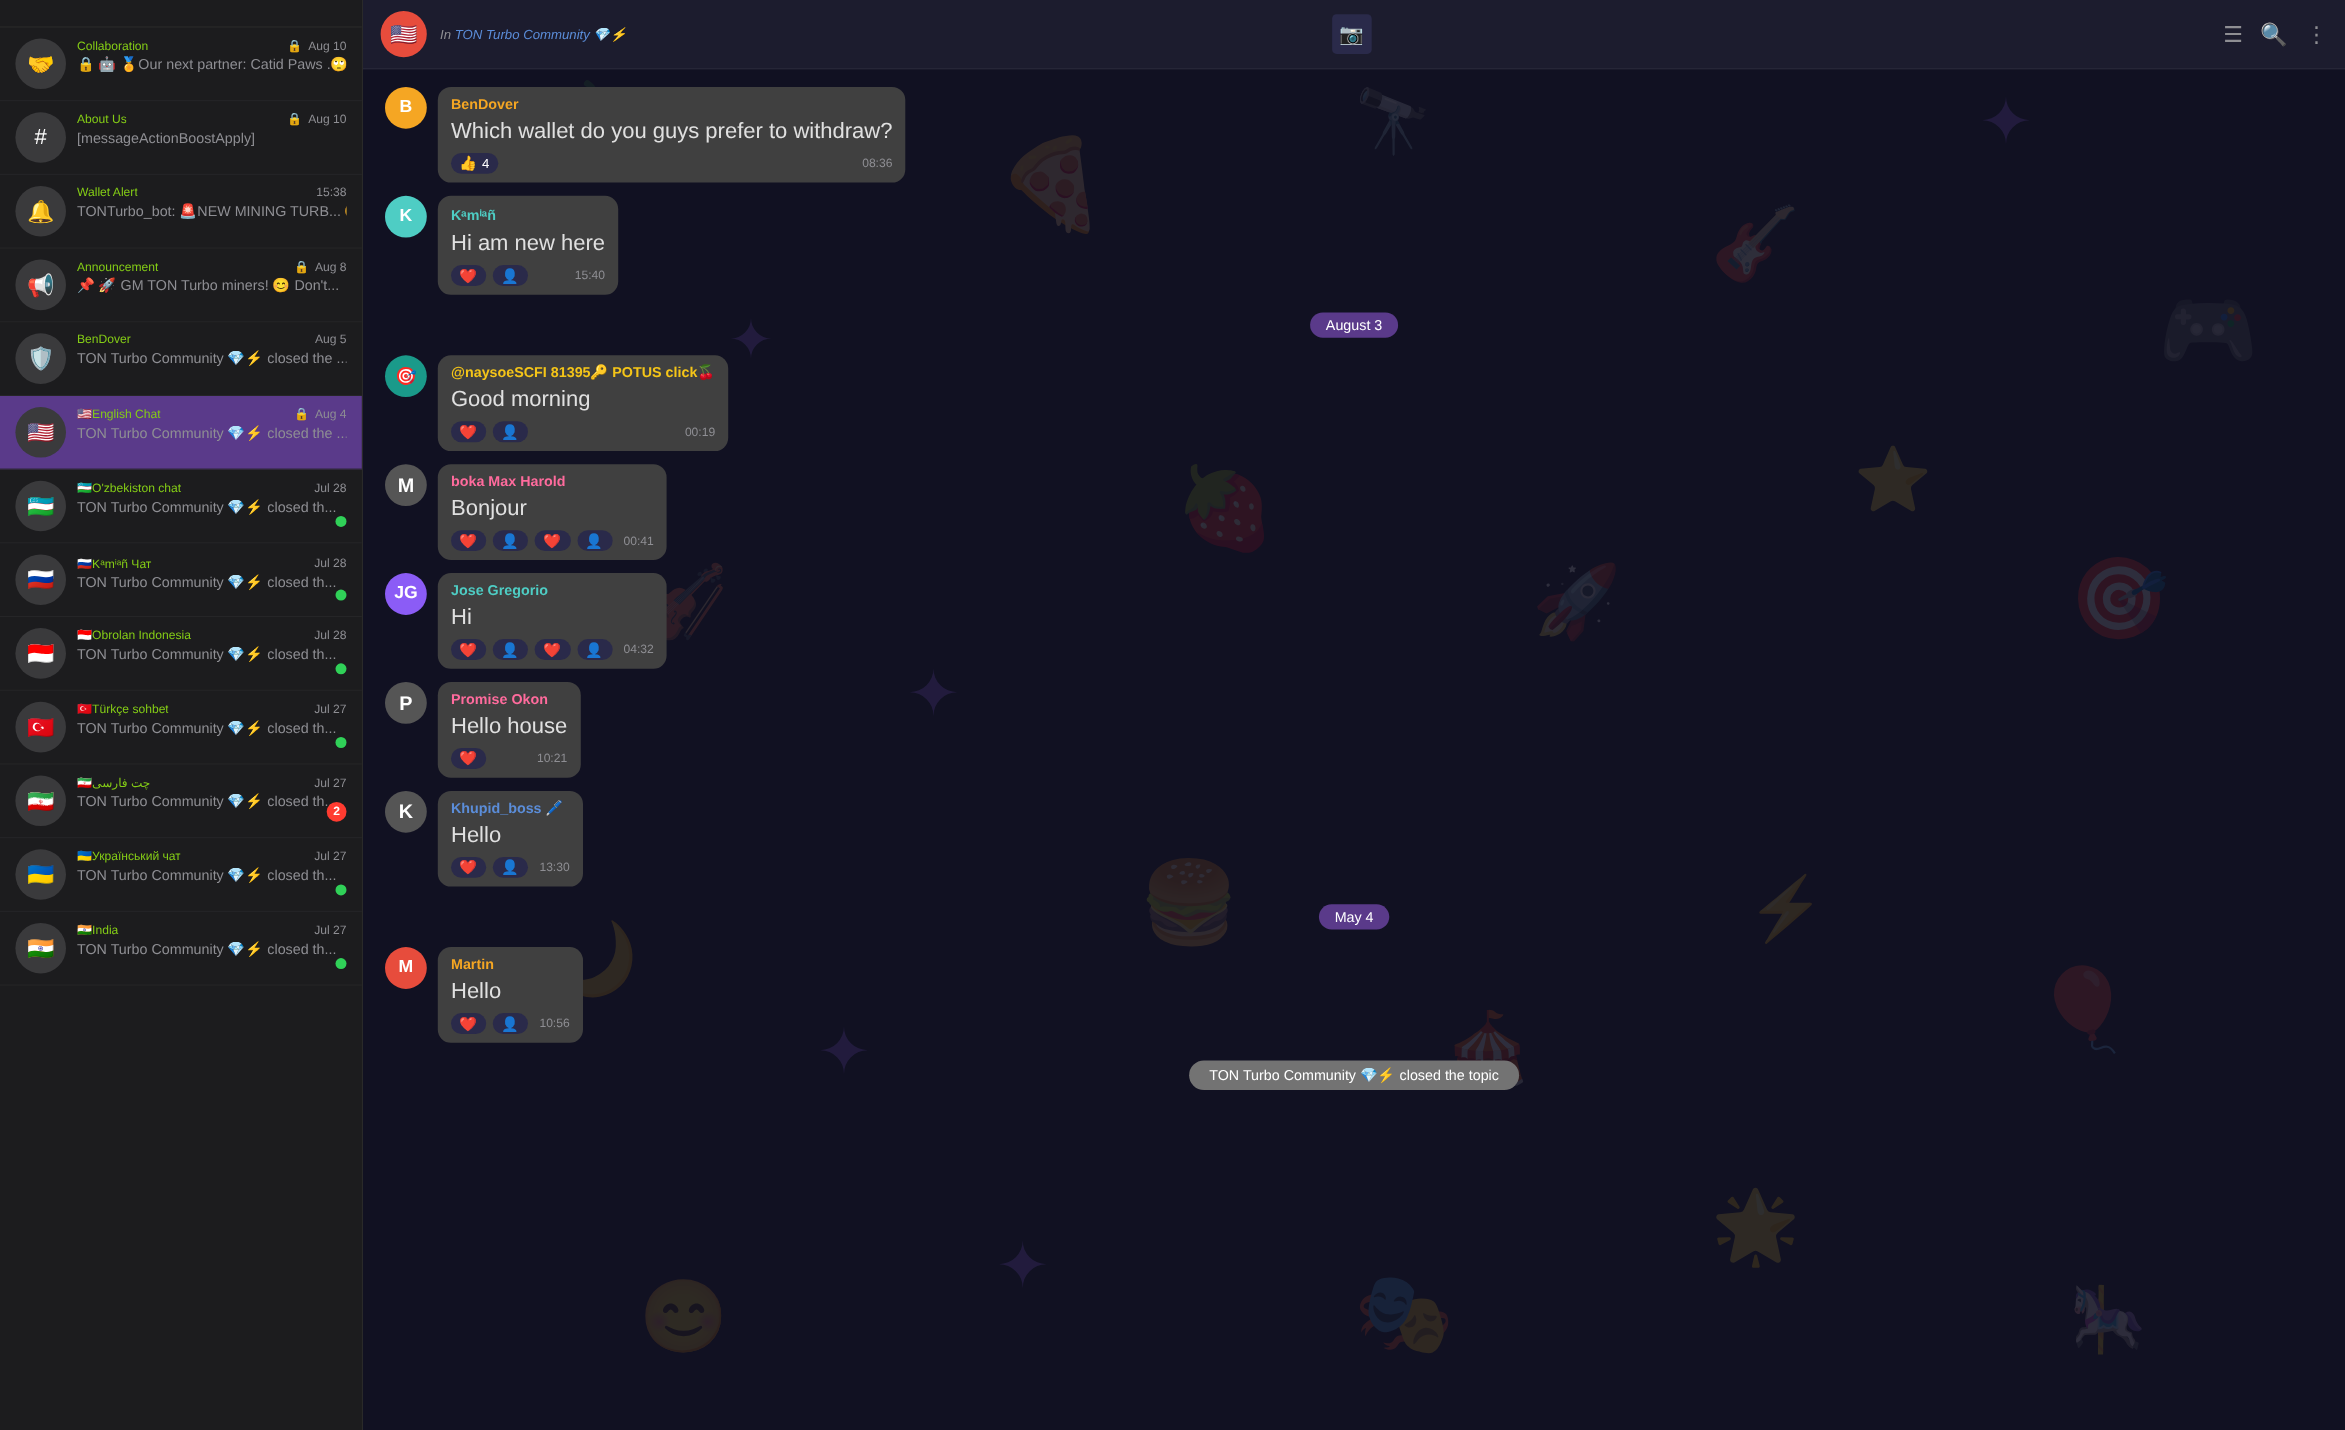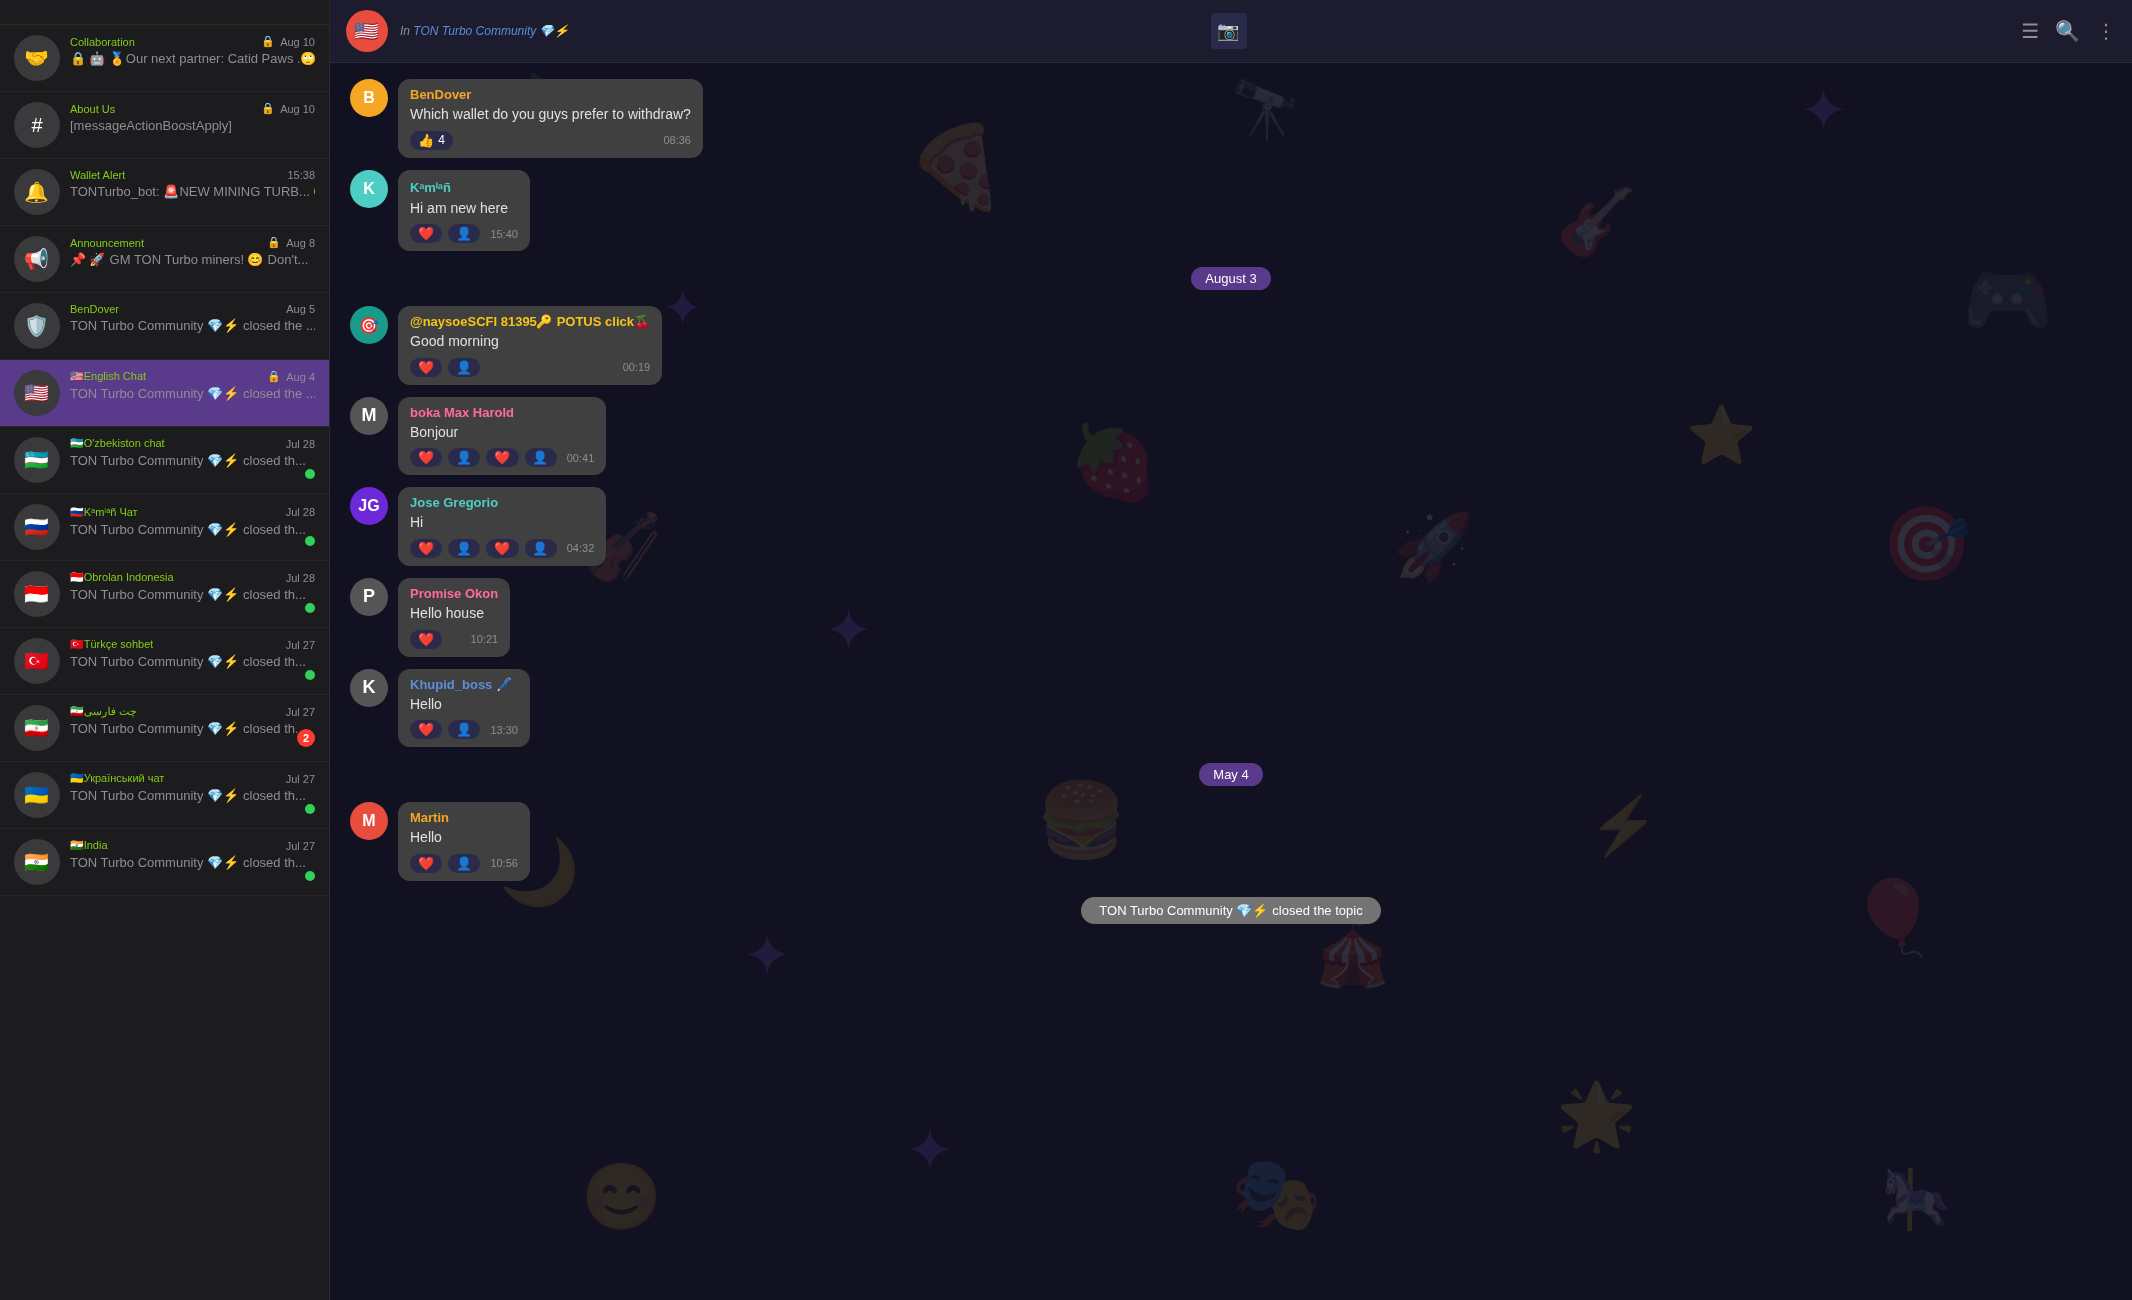--- a/index.html
+++ b/index.html
@@ -273,21 +273,21 @@
       max-width: 500px;
       position: relative;
     }
 
     .msg-sender {
       font-size: 13px;
       font-weight: 600;
       margin-bottom: 3px;
     }
     .msg-text {
-      font-size: 14px;
+      font-size: 20px;
       color: #e0e0e0;
       line-height: 1.4;
     }
     .msg-footer {
       display: flex;
       align-items: center;
       justify-content: space-between;
       margin-top: 6px;
       gap: 10px;
     }
@@ -597,21 +597,21 @@
               <span class="reaction-pill">❤️</span>
               <span class="reaction-pill">👤</span>
               <span class="reaction-pill">❤️</span>
               <span class="reaction-pill">👤</span>
             </div>
       <span class="msg-time">00:41</span>
     </div>
   </div>
       </div>
       <div class="message-row">
-        <div class="msg-avatar" style="background: #6d28d9;">JG</div>
+        <div class="msg-avatar" style="background: #8b5cf6;">JG</div>
         <div class="msg-bubble">
     <div class="msg-sender" style="color:#4ecdc4">Jose Gregorio</div>
     <div class="msg-text">Hi</div>
     <div class="msg-footer">
       <div class="msg-reactions">
               <span class="reaction-pill">❤️</span>
               <span class="reaction-pill">👤</span>
               <span class="reaction-pill">❤️</span>
               <span class="reaction-pill">👤</span>
             </div>

